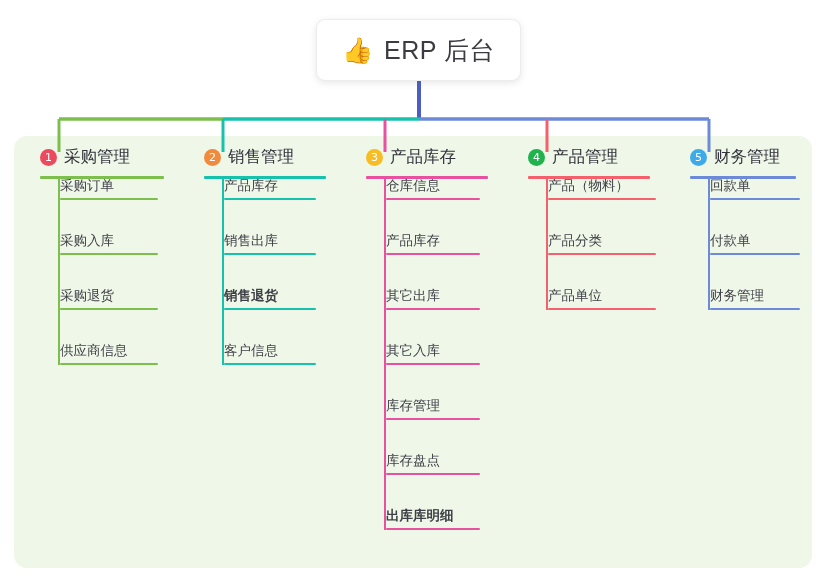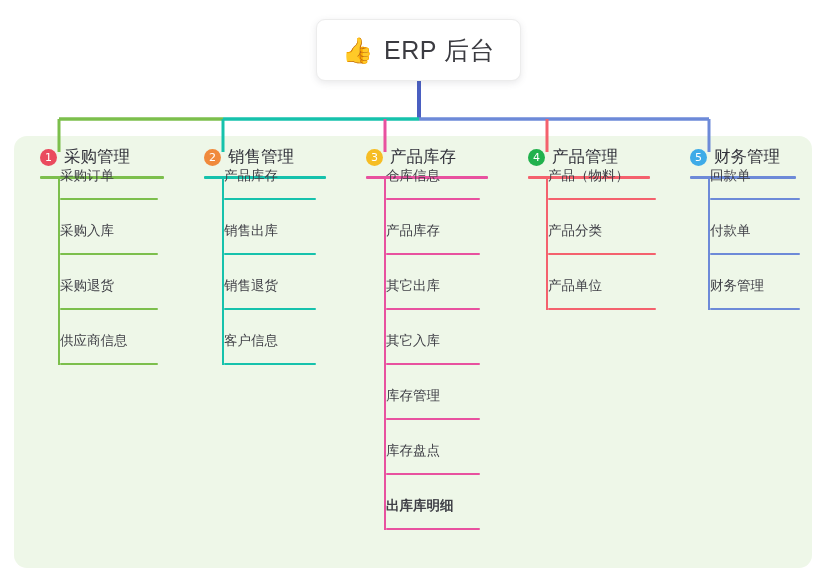--- a/index.html
+++ b/index.html
@@ -59,21 +59,21 @@
     text-align:center;display:inline-block;
     flex:0 0 auto;
     font-family:"DejaVu Sans",sans-serif;
   }
   .col-title{font-size:16.5px;color:#31313a;}
   .head-rule{position:absolute;left:0;top:40px;height:3px;border-radius:1px;}
   .spine{position:absolute;top:40px;width:2px;}
 
   .leaf{position:absolute;left:0;}
   .leaf-label{
-    position:absolute;left:20px;bottom:15px;
+    position:absolute;left:20px;bottom:5px;
     font-size:13.5px;color:#3f3f46;white-space:nowrap;margin-top:16px;
   }
   .leaf-rule{position:absolute;left:20px;bottom:0;height:2px;border-radius:1px;}
 </style>
 </head>
 <body>
 
 <div id="mindmap">
 
   <div class="root-card">
@@ -130,21 +130,21 @@
         <div class="head-rule" style="background: rgb(22, 194, 172); width: 122px;"></div>
         <div class="spine" style="background: rgb(22, 194, 172); left: 18px; height: 189px;"></div>
         <div class="leaf" style="top: 36px; height: 28px; width: 148px;">
           <span class="leaf-label">产品库存</span>
           <div class="leaf-rule" style="background: rgb(22, 194, 172); width: 92px;"></div>
         </div>
         <div class="leaf" style="top: 91px; height: 28px; width: 148px;">
           <span class="leaf-label">销售出库</span>
           <div class="leaf-rule" style="background: rgb(22, 194, 172); width: 92px;"></div>
         </div>
-        <div class="leaf" style="top: 146px; height: 28px; width: 148px;">
+        <div class="leaf" style="top: 146px; height: 28px; width: 148px; font-weight: bold;">
           <span class="leaf-label">销售退货</span>
           <div class="leaf-rule" style="background: rgb(22, 194, 172); width: 92px;"></div>
         </div>
         <div class="leaf" style="top: 201px; height: 28px; width: 148px;">
           <span class="leaf-label">客户信息</span>
           <div class="leaf-rule" style="background: rgb(22, 194, 172); width: 92px;"></div>
         </div>
       </div>
       <div class="col" style="left: 352px; width: 148px;">
         <div class="col-head">

